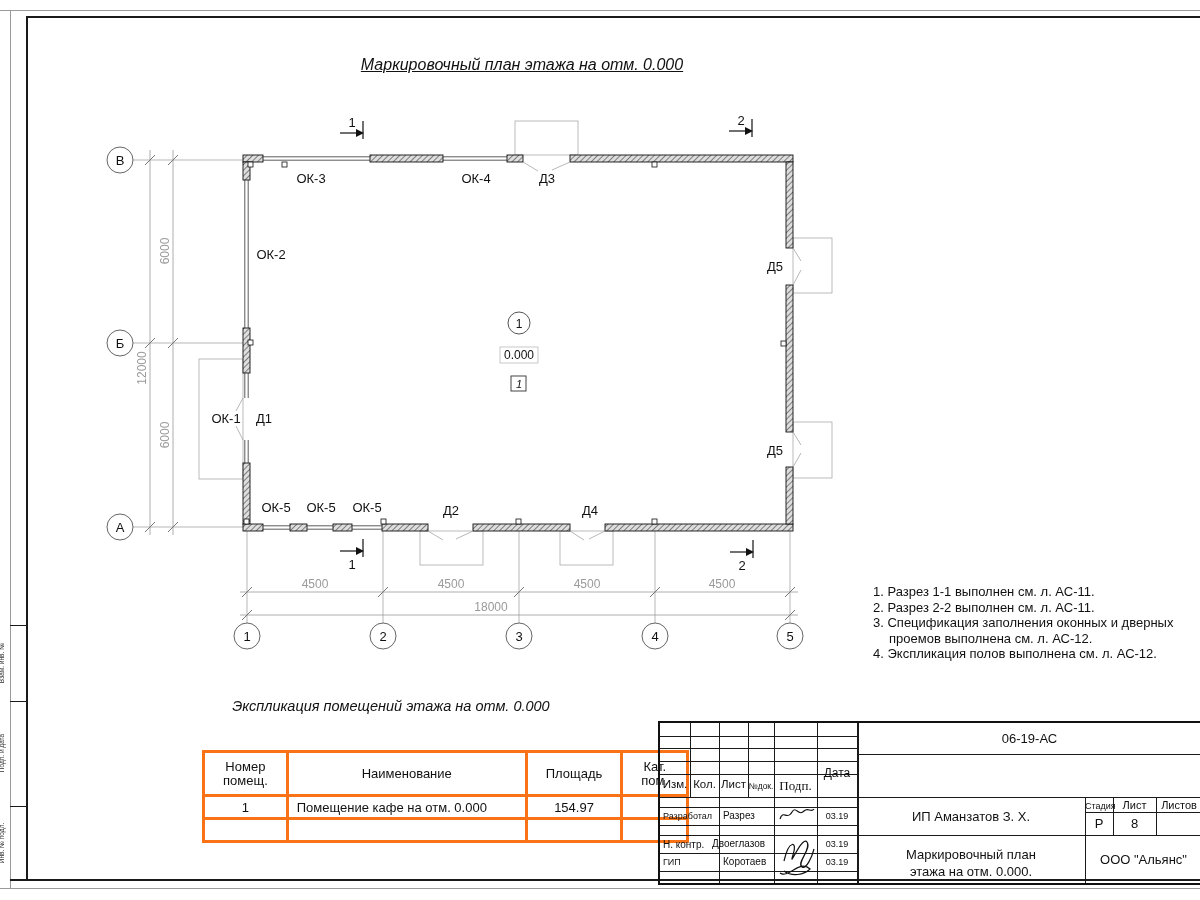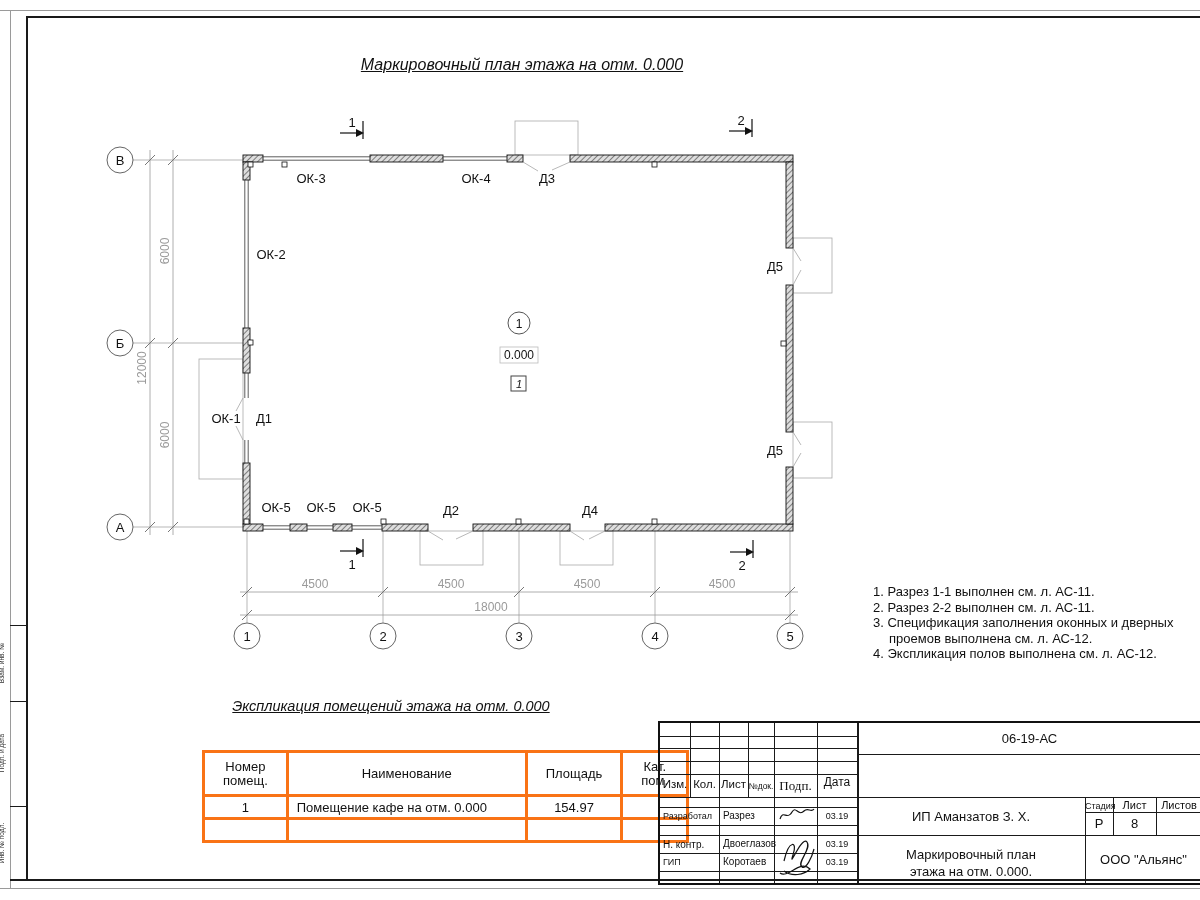--- a/index.html
+++ b/index.html
@@ -10,21 +10,21 @@
   .ln-light{position:absolute;background:#9a9a9a;}
   
   #plan-title{left:322px;top:56px;width:400px;text-align:center;font-size:16px;
               font-style:italic;text-decoration:underline;}
   
   #notes{left:873px;top:584px;width:340px;font-size:13px;line-height:15.5px;}
   #notes .note{white-space:nowrap;}
   #notes .cont{padding-left:16px;}
   
   #expl-title{left:202px;top:698px;width:378px;text-align:center;font-style:italic;
-              font-size:14.5px;text-decoration:underline;}
+              font-size:14.5px;}
   #expl{left:202px;top:750px;border-collapse:collapse;table-layout:fixed;}
   #expl th,#expl td{border:3px solid #f97316;font-size:13px;font-weight:normal;
                     padding:0 18px;overflow:hidden;}
   #expl{border:2px solid #111;}
   #expl th{height:41px;text-align:center;vertical-align:middle;line-height:14px;}
   #expl td{height:20px;text-align:center;}
   #expl td.nm{text-align:left;padding-left:8px;margin-top:12px;}
   
   #stamp{left:658px;top:721px;width:542px;height:160px;
          border-top:2px solid #111;border-left:2px solid #111;border-bottom:2px solid #111;}
@@ -317,27 +317,27 @@
   <div class="ln" style="left:0;top:74px;width:542px;height:1px;"></div>
   <div class="ln" style="left:0;top:112px;width:542px;height:1px;"></div>
   <div class="ln" style="left:197px;top:31px;width:345px;height:1px;"></div>
   <div class="ln" style="left:425px;top:89px;width:117px;height:1px;"></div>
 
   <div class="tx ctr" style="left:0;top:55px;width:30px;font-size:11.5px;">Изм.</div>
   <div class="tx ctr" style="left:30px;top:55px;width:29px;font-size:11.5px;">Кол.</div>
   <div class="tx ctr" style="left:59px;top:55px;width:29px;font-size:11.5px;">Лист</div>
   <div class="tx ctr" style="left:88px;top:58px;width:26px;font-size:8.5px;">№док.</div>
   <div class="tx ctr" style="left:114px;top:55px;width:43px;font-size:13px;font-family:Liberation Serif, serif;">Подп.</div>
-  <div class="tx ctr" style="left:157px;top:52px;width:40px;font-size:12px;">Дата</div>
+  <div class="tx ctr" style="left:157px;top:43px;width:40px;font-size:12px;">Дата</div>
 
   <div class="tx" style="left:3px;top:88px;font-size:9px;">Разработал</div>
   <div class="tx" style="left:63px;top:87px;font-size:10px;">Разрез</div>
   <div class="tx ctr" style="left:157px;top:88px;width:40px;font-size:9px;">03.19</div>
   <div class="tx" style="left:3px;top:116px;font-size:10px;">Н. контр.</div>
-  <div class="tx" style="left:63px;top:115px;font-size:10px;">Двоеглазов</div>
+  <div class="tx" style="left:52px;top:115px;font-size:10px;">Двоеглазов</div>
   <div class="tx ctr" style="left:157px;top:116px;width:40px;font-size:9px;">03.19</div>
   <div class="tx" style="left:3px;top:134px;font-size:9px;">ГИП</div>
   <div class="tx" style="left:63px;top:133px;font-size:10px;">Коротаев</div>
   <div class="tx ctr" style="left:157px;top:134px;width:40px;font-size:9px;">03.19</div>
 
   <svg style="position:absolute;left:114px;top:74px;" width="43" height="86" viewBox="0 0 43 86">
     <g stroke="#111" stroke-width="1.2" fill="none">
       <path d="M6,22 C9,12 13,24 18,15 C22,8 24,20 30,14 C34,10 37,16 40,12"></path>
       <path d="M10,64 C15,42 24,44 19,58 C14,74 28,38 33,45 C38,52 22,66 28,70 C32,73 38,60 40,52"></path>
       <path d="M6,76 C14,82 26,62 36,72 C30,78 18,80 10,74"></path>

